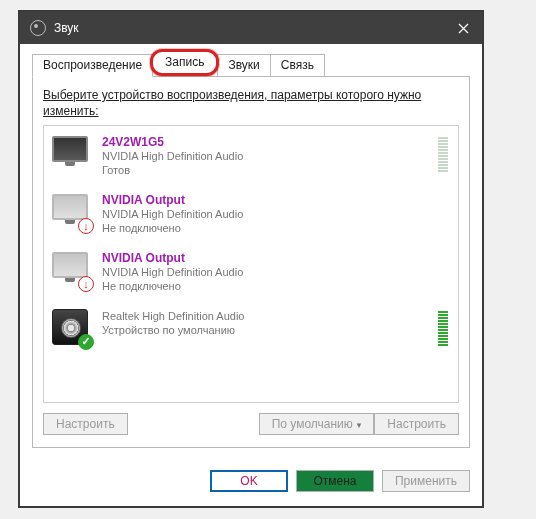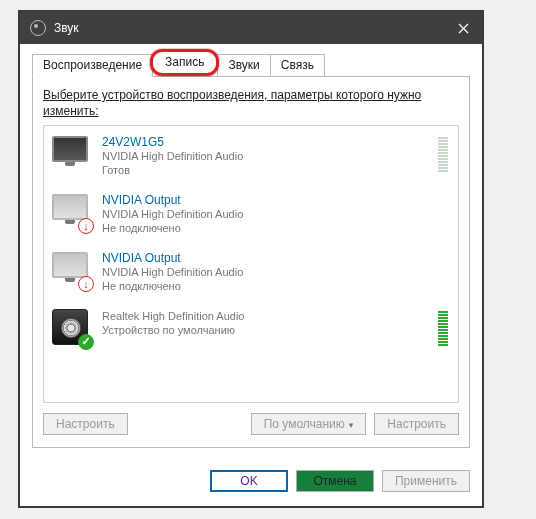--- a/index.html
+++ b/index.html
@@ -155,37 +155,37 @@
   }
   .speaker-body::after {
     content:"";
     position:absolute; left:8px; top:8px;
     width:18px; height:18px;
     border-radius:50%;
     background: radial-gradient(circle,#e8e8e8 25%, #888 27%, #e8e8e8 55%, #777 58%, #e8e8e8 75%);
     border:1px solid #555;
   }
   .dev-text { flex: 1; padding-top: 1px; }
-  .dev-name { color: #0369a1; font-weight: 400; }
+  .dev-name { color: #a21caf; font-weight: 700; }
   .dev-sub { color: #777; font-size: 11px; line-height: 1.35; }
   .dev-status { color: #777; font-size: 11px; }
   .level-meter {
     width: 10px; height: 40px;
     flex: none;
     display: flex; flex-direction: column-reverse;
     gap: 1px;
     padding: 2px 0;
   }
   .level-meter span {
     display:block; width:100%; height:2px;
     background:#c8d8c8;
   }
   .level-meter.on span { background:#2faa2f; }
   .panel-buttons {
-    display: flex; gap: 8px; margin-top: 10px;
+    display: flex; margin-top: 10px;
     align-items: center;
   }
   .panel-buttons .spacer { flex: 1; }
   .btn {
     border: 1px solid #b0b0b0;
     background: #eee;
     color: #555;
     padding: 3px 12px;
     font-size: 12px;
     min-width: 78px;
@@ -193,21 +193,21 @@
     font-family: inherit;
   }
   .btn.disabled { color:#9a9a9a; background:#f0f0f0; }
   .btn .chev { font-size:9px; margin-left:4px; color:#777; }
   .dialog-buttons {
     display:flex; justify-content:flex-end; gap:8px;
     padding: 12px 12px 14px 12px;
     background:#fff;
     border-top: none;
   }
-  .btn.primary { border-color:#0a64ad; box-shadow: inset 0 0 0 1px #0a64ad; background:#fff; color:#4c1d95; min-width:78px; }
+  .btn.primary { border-color:#0a64ad; box-shadow: inset 0 0 0 1px #0a64ad; background:#fff; color:#be185d; min-width:78px; }
   .btn.normal { background:#15803d; color:#222; }
 </style>
 </head>
 <body>
 
 <div class="outer">
 
   <div class="titlebar">
     <div class="titlebar-icon"></div>
     <div class="titlebar-title">Звук</div>

